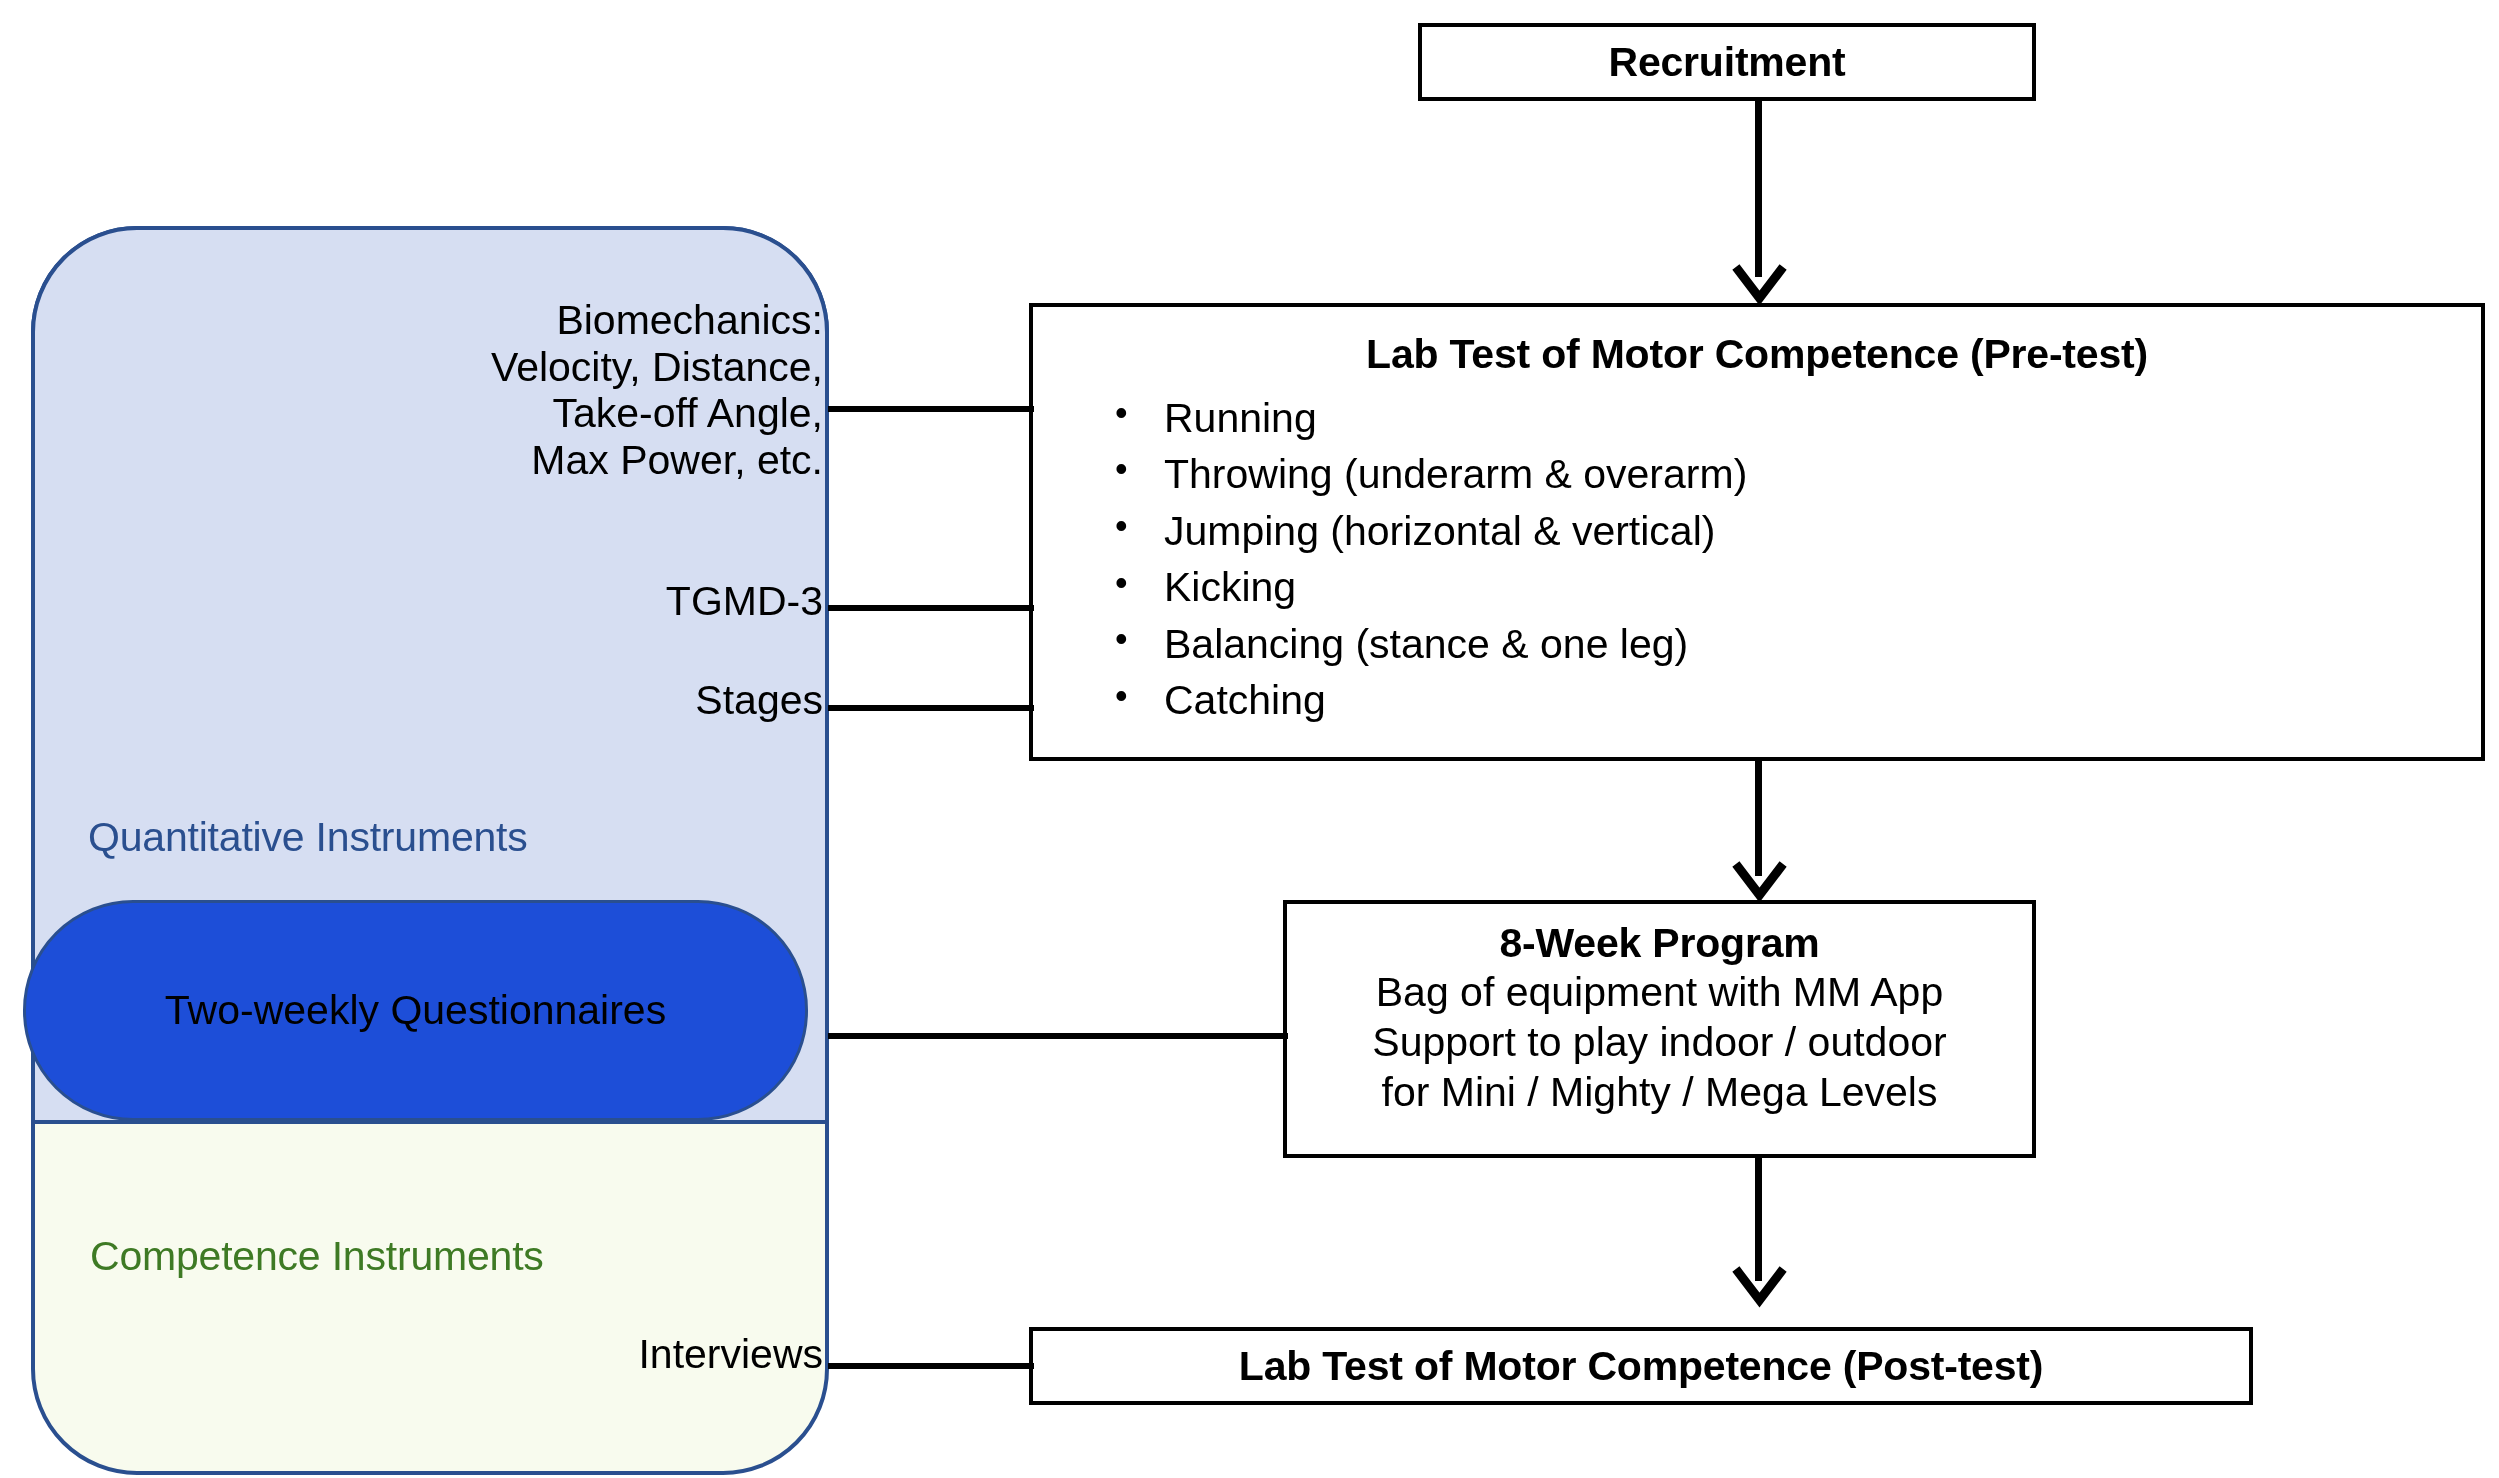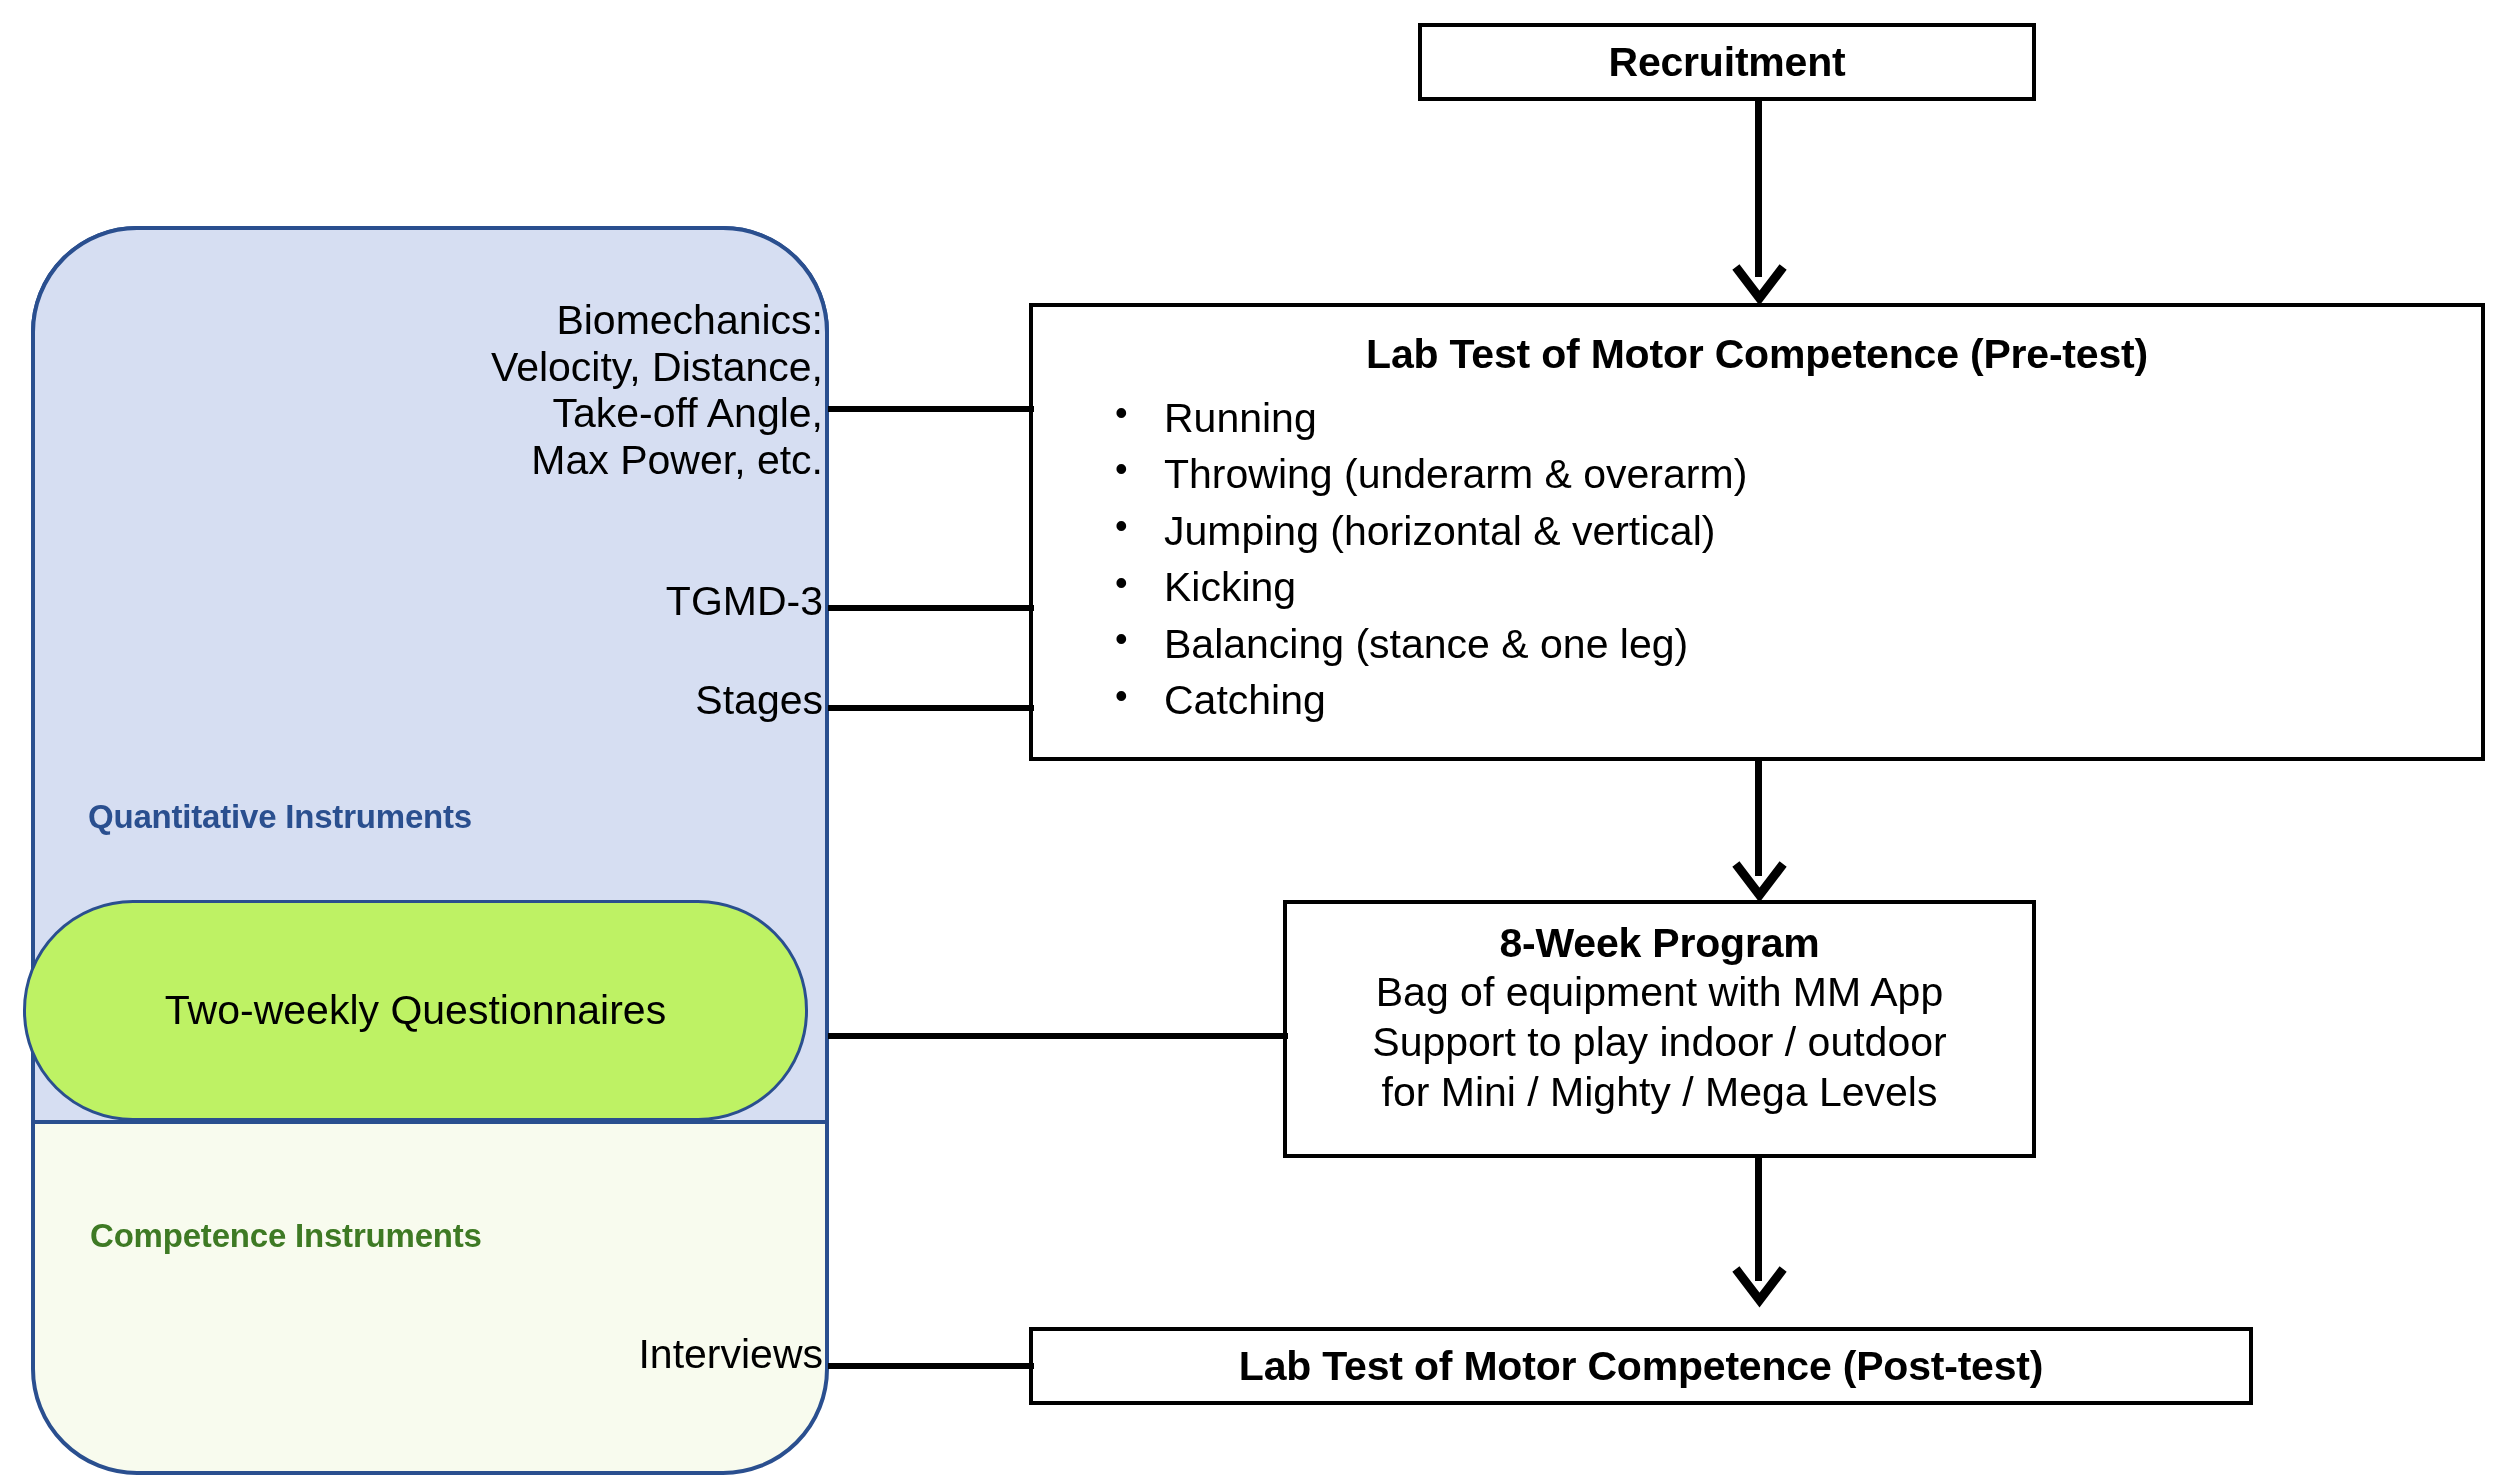--- a/index.html
+++ b/index.html
@@ -44,40 +44,41 @@
     border-bottom-right-radius: 0;
     background: #d6def2;
   }
   #questionnaire-box {
     left: 23px;
     top: 900px;
     width: 785px;
     height: 221px;
     border: 3.3px solid #2a4f8f;
     border-radius: 110px;
-    background: #bef264;
+    background: #1d4ed8;
     display: flex;
     align-items: center;
     justify-content: center;
   }
 
   
   .left-label {
     position: absolute;
     text-align: right;
     color: #000000;
     font-size: 41px;
     line-height: 1.14;
     white-space: pre-line;
   }
   .group-title {
     position: absolute;
-    font-size: 33px;
-    font-weight: bold;
+    font-size: 41px;
+    font-weight: normal;
     letter-spacing: -0.2px;
+    margin-top: 16px;
   }
   #quant-title { color: #2a4f8f; left: 88px; top: 798px; }
   #qual-title  { color: #3e7a24; left: 90px; top: 1217px; }
 
   #biomech-label { right: 1677px; top: 297px; width: 573px; }
   #tgmd-label    { right: 1677px; top: 578px; width: 573px; }
   #stages-label  { right: 1677px; top: 677px; width: 573px; }
   #interviews-label { right: 1677px; top: 1331px; width: 573px; }
 
   #questionnaire-text {

